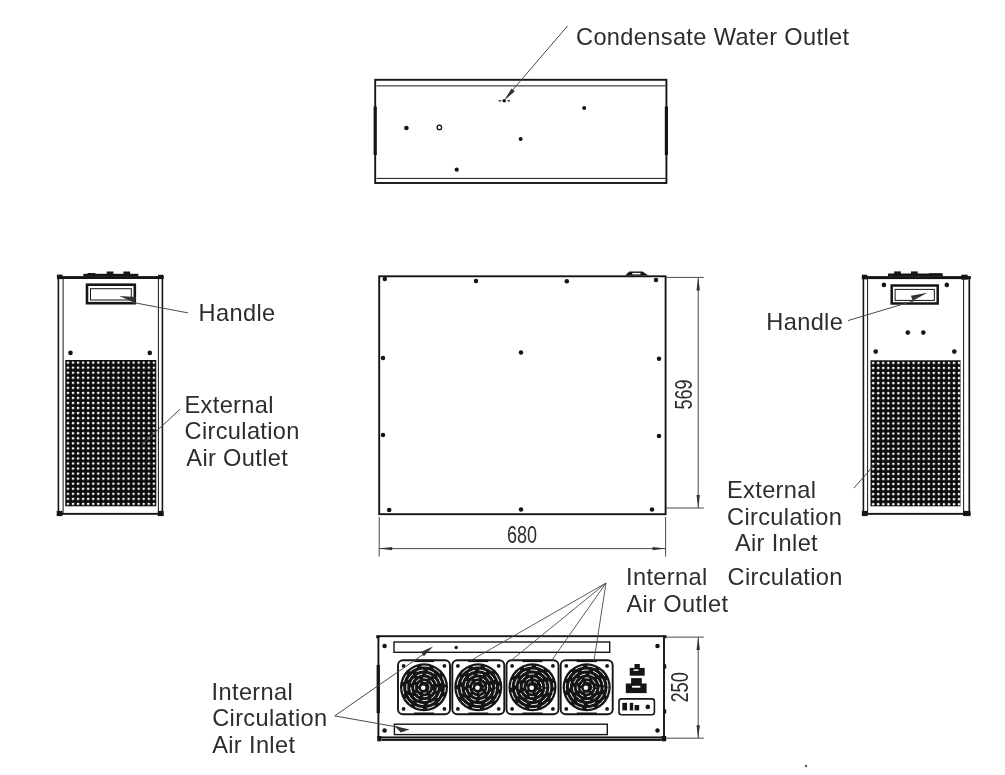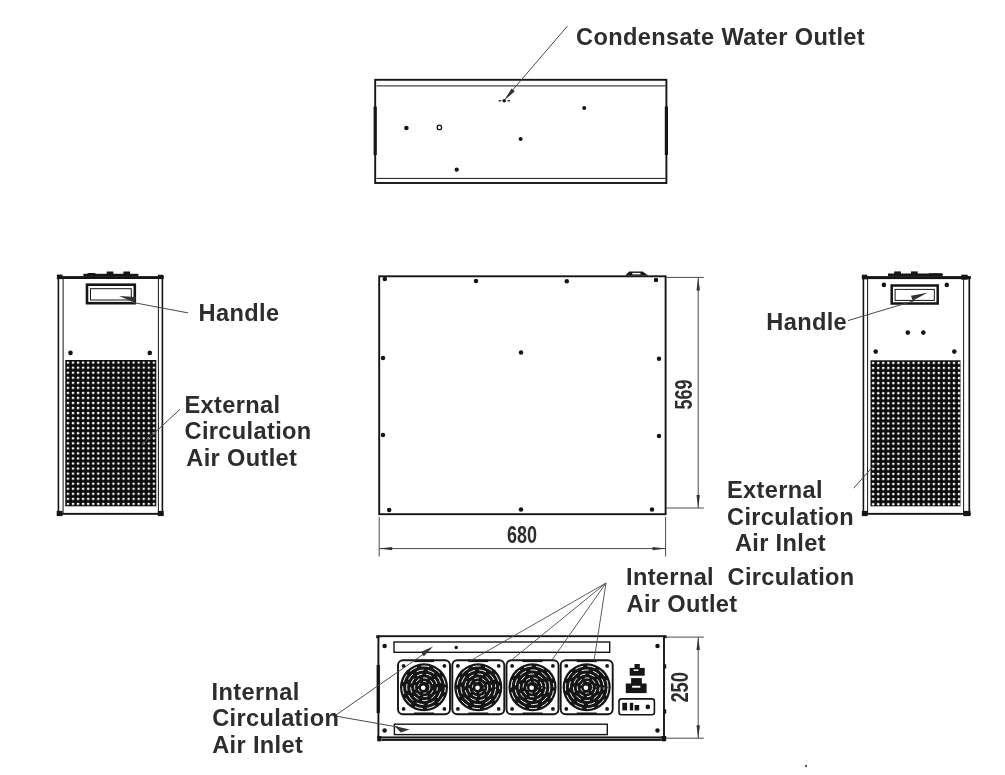--- a/index.html
+++ b/index.html
@@ -1,16 +1,16 @@
 <!DOCTYPE html>
 <html><head>
 <meta charset="utf-8">
 <style>
 html,body{margin:0;padding:0;background:#ffffff;}
-#c{position:relative;width:1005px;height:775px;background:#ffffff;overflow:hidden;font-weight:bold;}
+#c{position:relative;width:1005px;height:775px;background:#ffffff;overflow:hidden;}
 text{font-family:"Liberation Sans",sans-serif;}
 </style>
 </head>
 <body>
 <div id="c">
 <svg width="1005" height="775" viewBox="0 0 1005 775">
 <defs>
 <pattern id="grA" x="65.3" y="360" width="5.05" height="5.045" patternUnits="userSpaceOnUse">
   <rect width="5.05" height="5.045" fill="#0c0c0c"></rect>
   <rect x="1.45" y="1.45" width="2.4" height="2.4" rx="0.95" fill="#fff"></rect>

